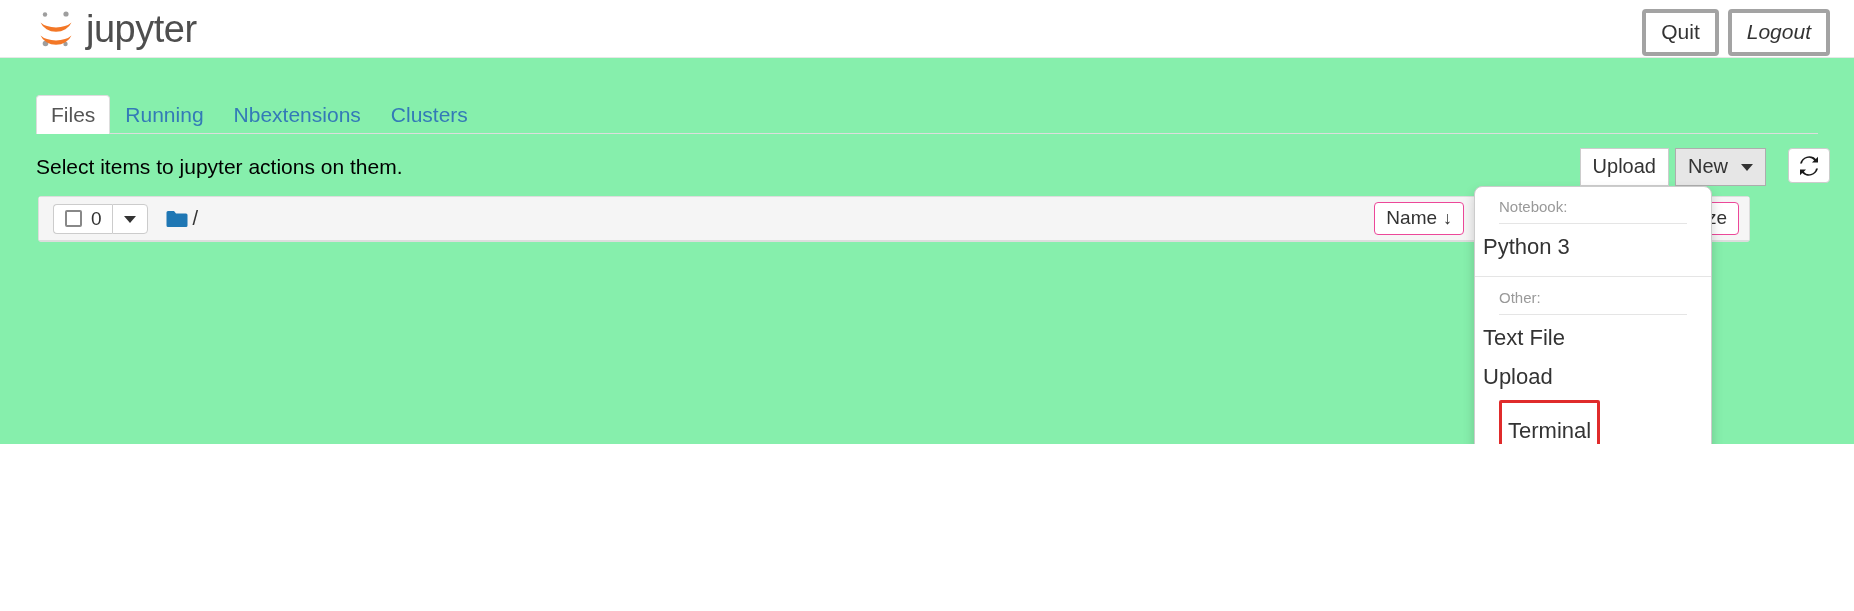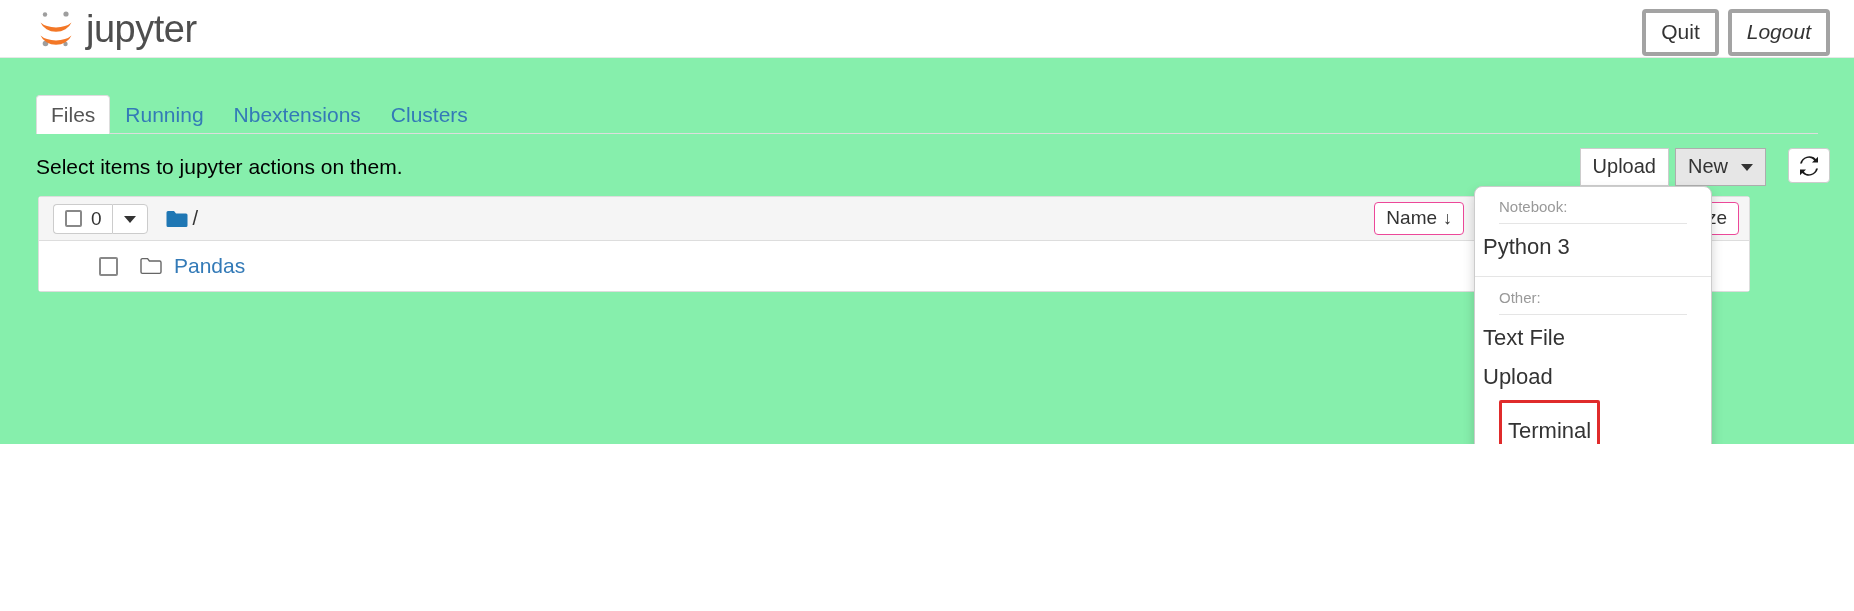--- a/index.html
+++ b/index.html
@@ -223,29 +223,20 @@
 
       <div class="sort-group">
         <button class="sort-btn sort-name">
           <span>Name</span>
           <span class="sort-arrow">↓</span>
         </button>
         <button class="sort-btn">Size</button>
       </div>
     </div>
 
-    <div class="list-row">
-      <span class="row-cb"></span>
-      <span class="row-icon">
-        <svg width="22" height="18" viewBox="0 0 22 18">
-          <path d="M1 3 A1.4 1.4 0 0 1 2.4 1.6 H7.6 L9.4 4 H19.6 A1.4 1.4 0 0 1 21 5.4 V15 A1.4 1.4 0 0 1 19.6 16.4 H2.4 A1.4 1.4 0 0 1 1 15 Z" fill="none" stroke="#666" stroke-width="1.4"></path>
-        </svg>
-      </span>
-      <a class="row-link">Pandas</a>
-    </div>
   </div>
 
   <div class="dropdown-menu">
     <div class="dd-header">Notebook:</div>
     <div class="dd-divider"></div>
     <div class="dd-item">Python 3</div>
     <div class="dd-section-gap"></div>
     <div class="dd-header">Other:</div>
     <div class="dd-divider"></div>
     <div class="dd-item">Text File</div>

